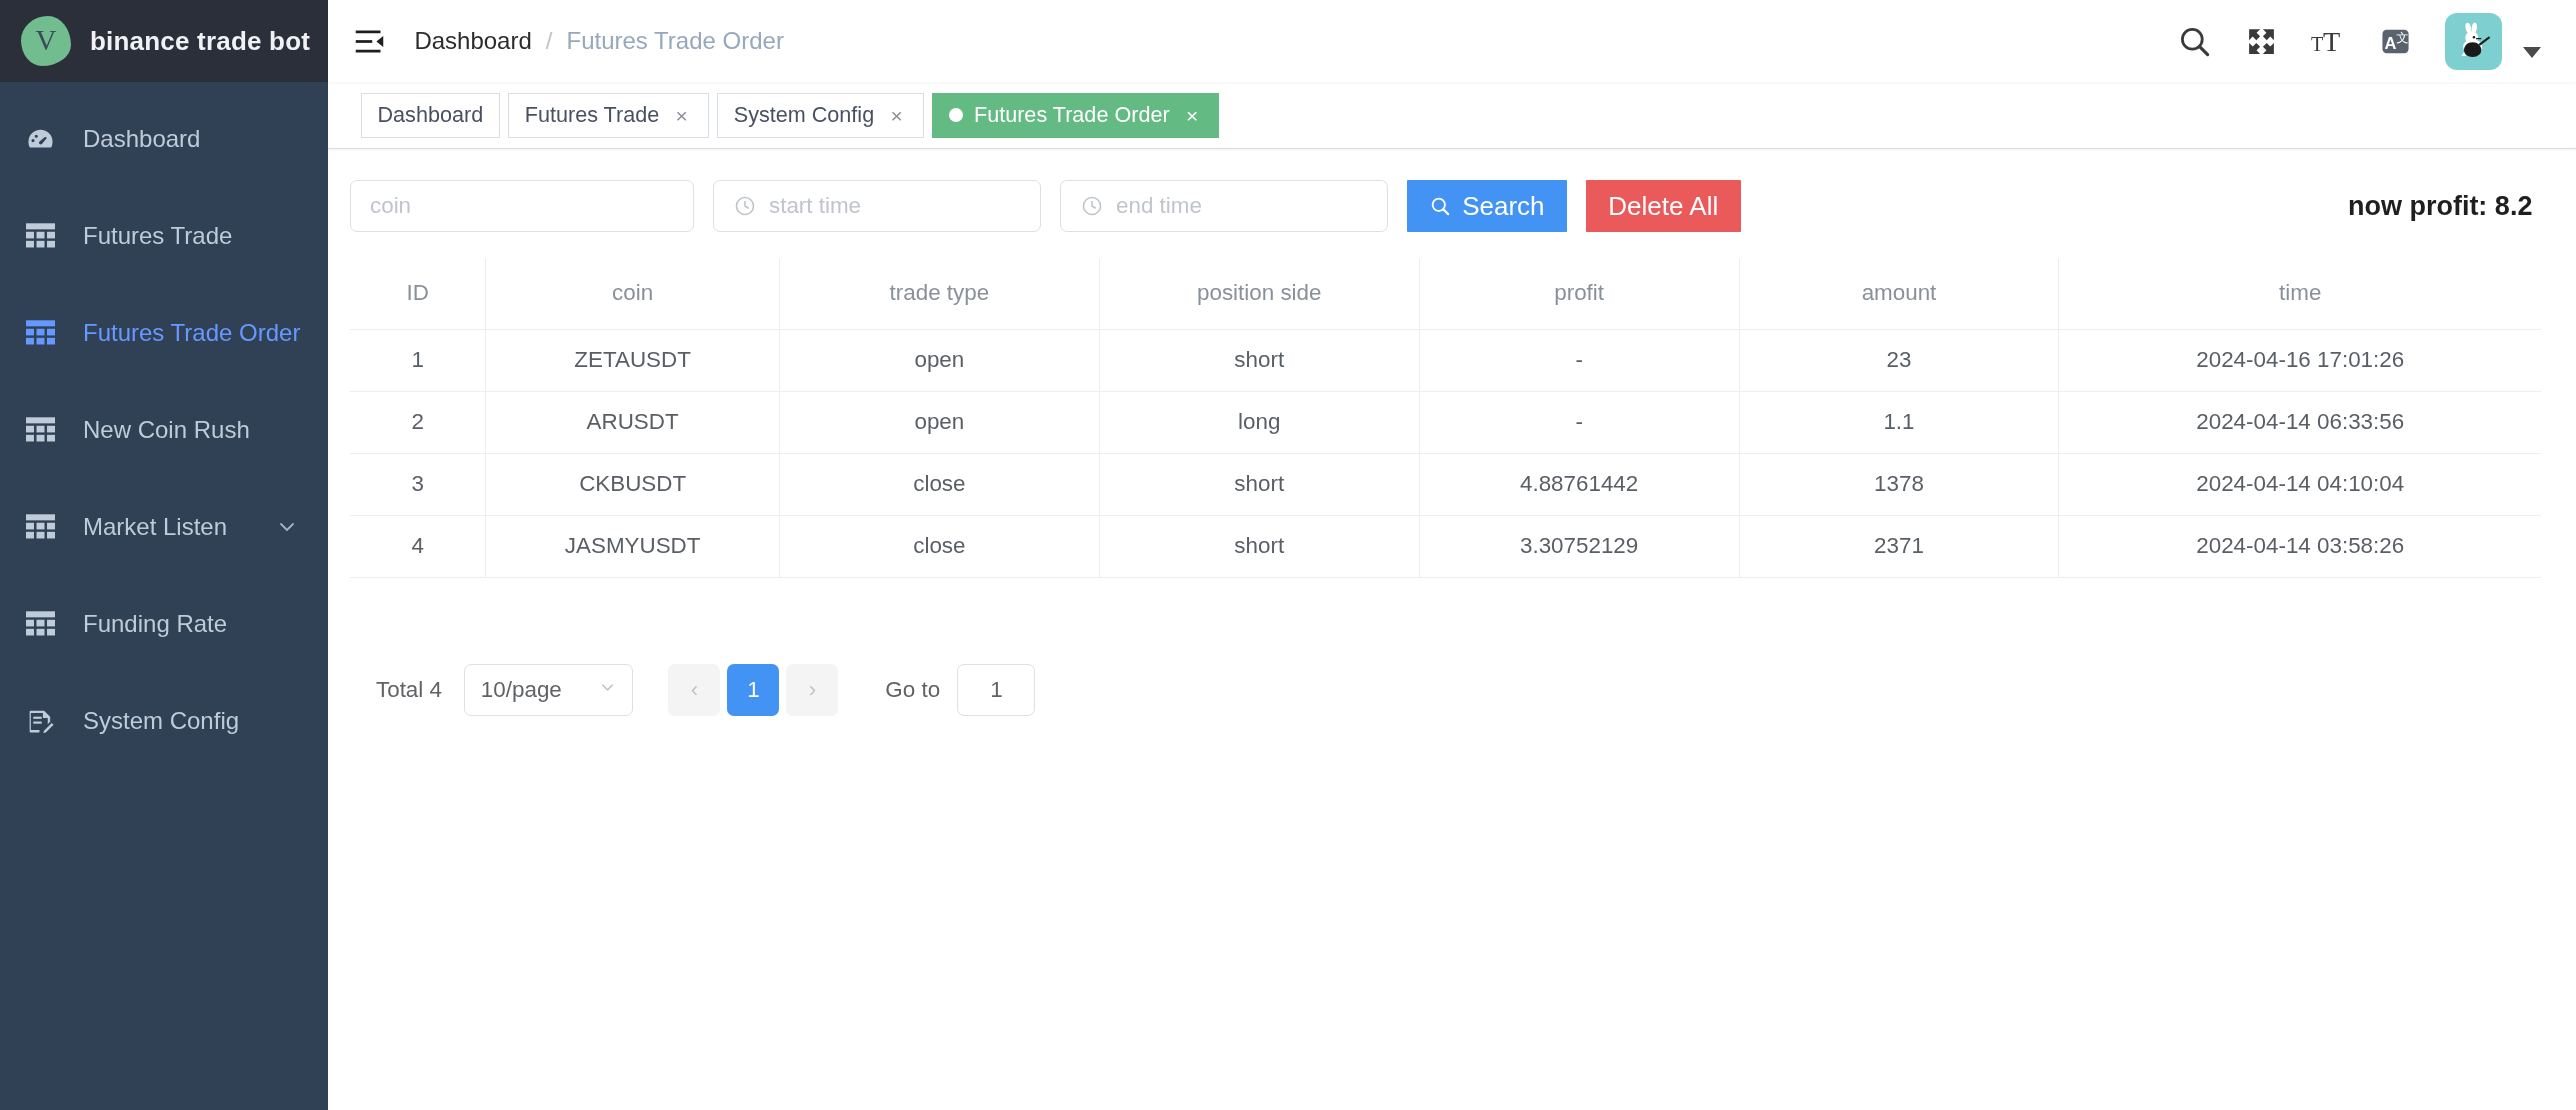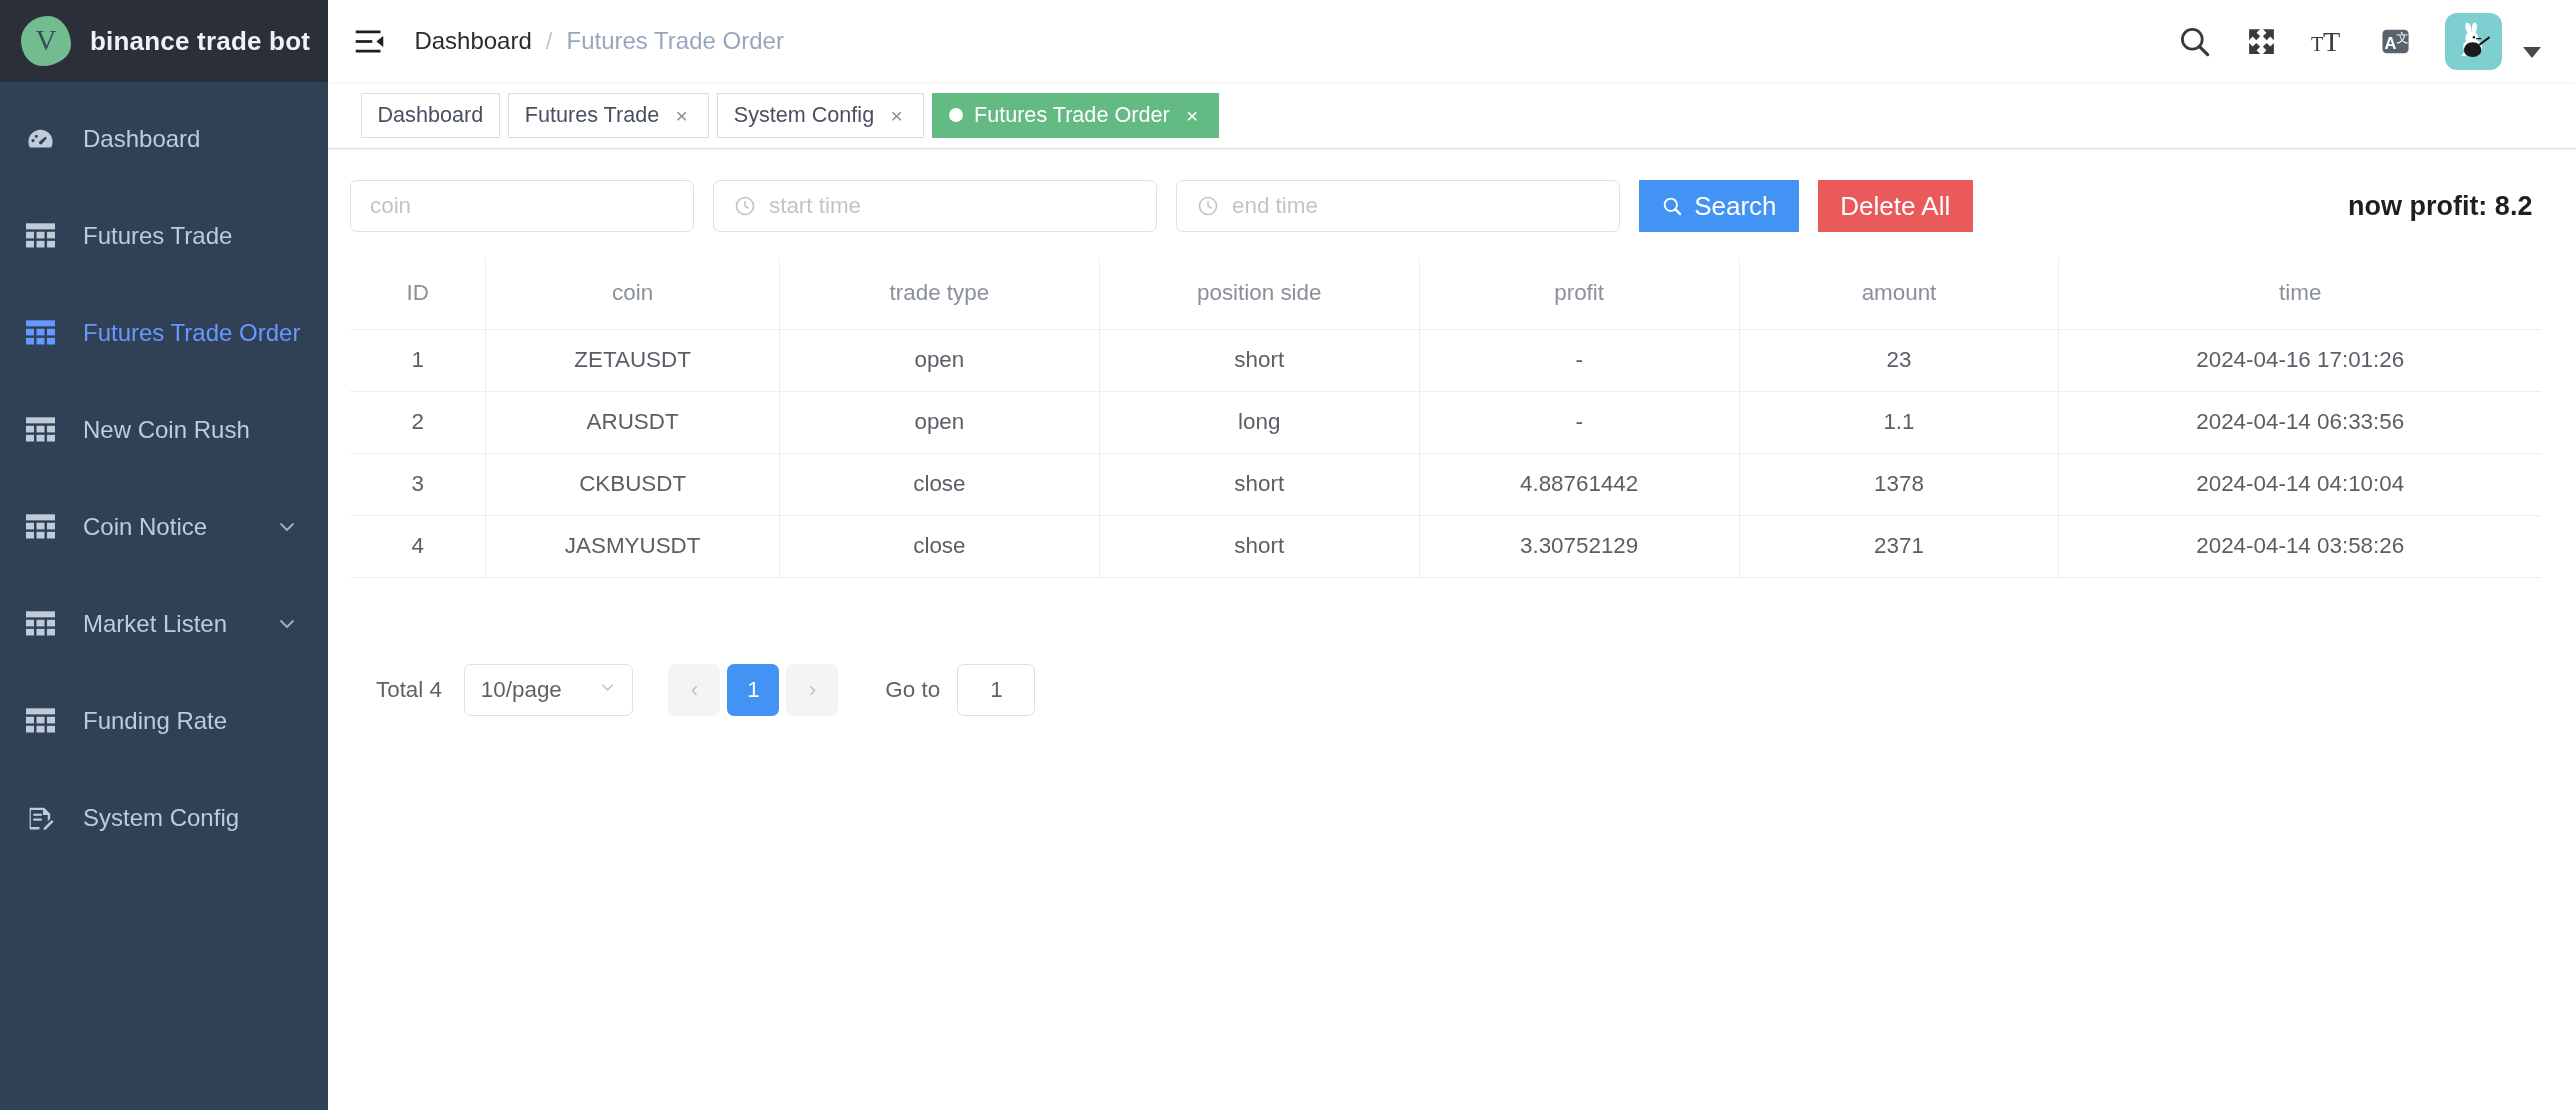--- a/index.html
+++ b/index.html
@@ -115,21 +115,21 @@
   
   .content { flex: 1 1 auto; padding: 31px 35px 0 22px; overflow: hidden; }
 
   .filter-row { display: flex; align-items: center; gap: 19px; }
   .fld {
     height: 52px; border: 0.9px solid #dcdfe6; border-radius: 7px;
     display: flex; align-items: center; padding: 0 19px;
     font-size: 22.4px; color: #c0c4cc; background: #fff;
   }
   .fld.coin { width: 344px; }
-  .fld.time { width: 444px; }
+  .fld.time { width: 328px; }
   .fld .clock { margin-right: 12px; display: flex; align-items: center; }
   .btn {
     height: 52px; border-radius: 1px; border: none;
     display: flex; align-items: center; justify-content: center;
     font-size: 26px; color: #fff; cursor: pointer; padding: 0 22.4px;
     font-family: "Liberation Sans", sans-serif;
   }
   .btn.search { background: #4293f4; gap: 10.4px; min-width: 154px; }
   .btn.delete { background: #eb5a5a; min-width: 150px; }
   .profit {
@@ -241,39 +241,20 @@
               <rect x="8.7" y="7" width="6.6" height="5.5" fill="#bfcbd9"></rect>
               <rect x="17.4" y="7" width="6.6" height="5.5" fill="#bfcbd9"></rect>
               <rect x="0" y="14.5" width="6.6" height="5.5" fill="#bfcbd9"></rect>
               <rect x="8.7" y="14.5" width="6.6" height="5.5" fill="#bfcbd9"></rect>
               <rect x="17.4" y="14.5" width="6.6" height="5.5" fill="#bfcbd9"></rect>
             </svg>
         </span>
         <span class="menu-label">New Coin Rush</span>
       </div>
 
-      <div class="menu-item">
-        <span class="menu-icon">
-          <svg class="tbl-ico" width="29" height="26" viewBox="0 0 24 21">
-              <rect x="0" y="0" width="24" height="5" fill="#bfcbd9"></rect>
-              <rect x="0" y="7" width="6.6" height="5.5" fill="#bfcbd9"></rect>
-              <rect x="8.7" y="7" width="6.6" height="5.5" fill="#bfcbd9"></rect>
-              <rect x="17.4" y="7" width="6.6" height="5.5" fill="#bfcbd9"></rect>
-              <rect x="0" y="14.5" width="6.6" height="5.5" fill="#bfcbd9"></rect>
-              <rect x="8.7" y="14.5" width="6.6" height="5.5" fill="#bfcbd9"></rect>
-              <rect x="17.4" y="14.5" width="6.6" height="5.5" fill="#bfcbd9"></rect>
-            </svg>
-        </span>
-        <span class="menu-label">Coin Notice</span>
-        <span class="menu-chevron">
-          <svg width="24" height="24" viewBox="0 0 24 24">
-              <path d="M6 9l6 6 6-6" fill="none" stroke="#a6b0bd" stroke-width="1.8" stroke-linecap="round" stroke-linejoin="round"></path>
-            </svg>
-        </span>
-      </div>
 
       <div class="menu-item">
         <span class="menu-icon">
           <svg class="tbl-ico" width="29" height="26" viewBox="0 0 24 21">
               <rect x="0" y="0" width="24" height="5" fill="#bfcbd9"></rect>
               <rect x="0" y="7" width="6.6" height="5.5" fill="#bfcbd9"></rect>
               <rect x="8.7" y="7" width="6.6" height="5.5" fill="#bfcbd9"></rect>
               <rect x="17.4" y="7" width="6.6" height="5.5" fill="#bfcbd9"></rect>
               <rect x="0" y="14.5" width="6.6" height="5.5" fill="#bfcbd9"></rect>
               <rect x="8.7" y="14.5" width="6.6" height="5.5" fill="#bfcbd9"></rect>

